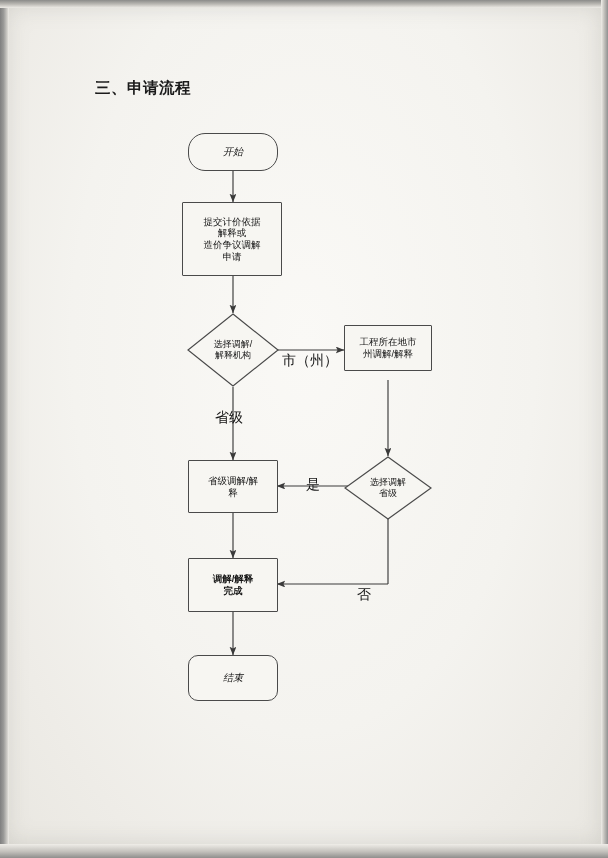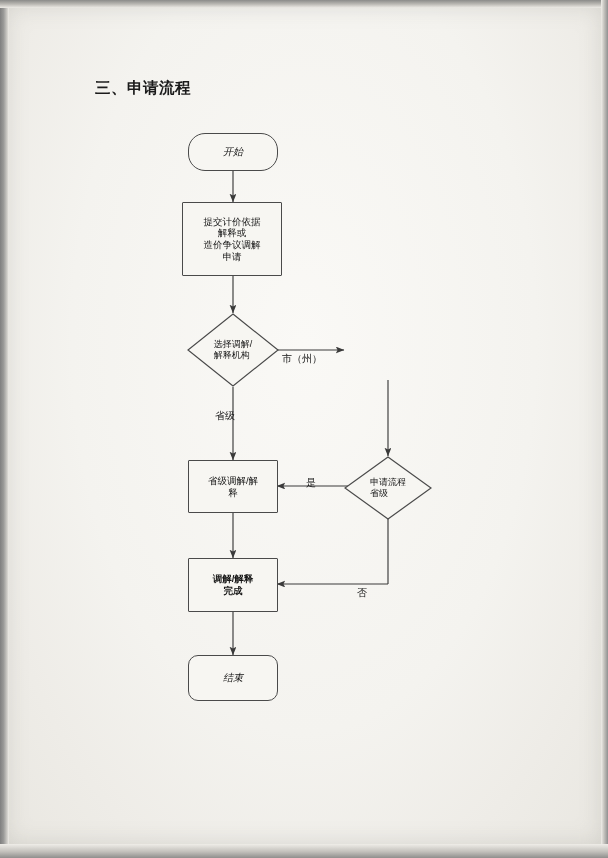--- a/index.html
+++ b/index.html
@@ -103,29 +103,30 @@
     height: 100%;
   }
   .diamond-label {
     position: absolute;
     left: 0; top: 0;
     width: 100%;
     height: 100%;
     display: flex;
     align-items: center;
     justify-content: center;
+    text-align: center;
     font-size: 9px;
     line-height: 1.2;
     color: #141414;
     white-space: pre-line;
   }
 
   .edge-label {
     position: absolute;
-    font-size: 10px;
+    font-size: 14px;
     color: #141414;
     white-space: nowrap;
   }
 </style>
 </head>
 <body>
 
 <div id="page">
   <div id="paper"></div>
   <div id="paper-edge-left"></div>
@@ -172,26 +173,28 @@
 申请</div>
 
   <div class="diamond-wrap" style="left:187px; top:313px; width:92px; height:74px;">
     <svg class="diamond-shape" viewBox="0 0 92 74" preserveAspectRatio="none">
       <polygon points="46,1 91,37 46,73 1,37" fill="#f7f6f2" stroke="#4a4a4a" stroke-width="1.2"></polygon>
     </svg>
     <div class="diamond-label">选择调解/
 解释机构</div>
   </div>
 
+  <div class="node process" style="left:344px; top:325px; width:88px; height:46px; padding:2px;">工程所在地市
+州调解/解释</div>
 
   <div class="diamond-wrap" style="left:344px; top:456px; width:88px; height:64px;">
     <svg class="diamond-shape" viewBox="0 0 88 64" preserveAspectRatio="none">
       <polygon points="44,1 87,32 44,63 1,32" fill="#f7f6f2" stroke="#4a4a4a" stroke-width="1.2"></polygon>
     </svg>
-    <div class="diamond-label">申请流程
+    <div class="diamond-label">选择调解
 省级</div>
   </div>
 
   <div class="node process" style="left:188px; top:558px; width:90px; height:54px; padding:2px; font-weight:600;">调解/解释
 完成</div>
 
   <div class="node process" style="left:188px; top:460px; width:90px; height:53px; padding:2px;">省级调解/解
 释</div>
 
   <div class="node terminator" style="left:188px; top:655px; width:90px; height:46px;border-radius:10px;">结束</div>

